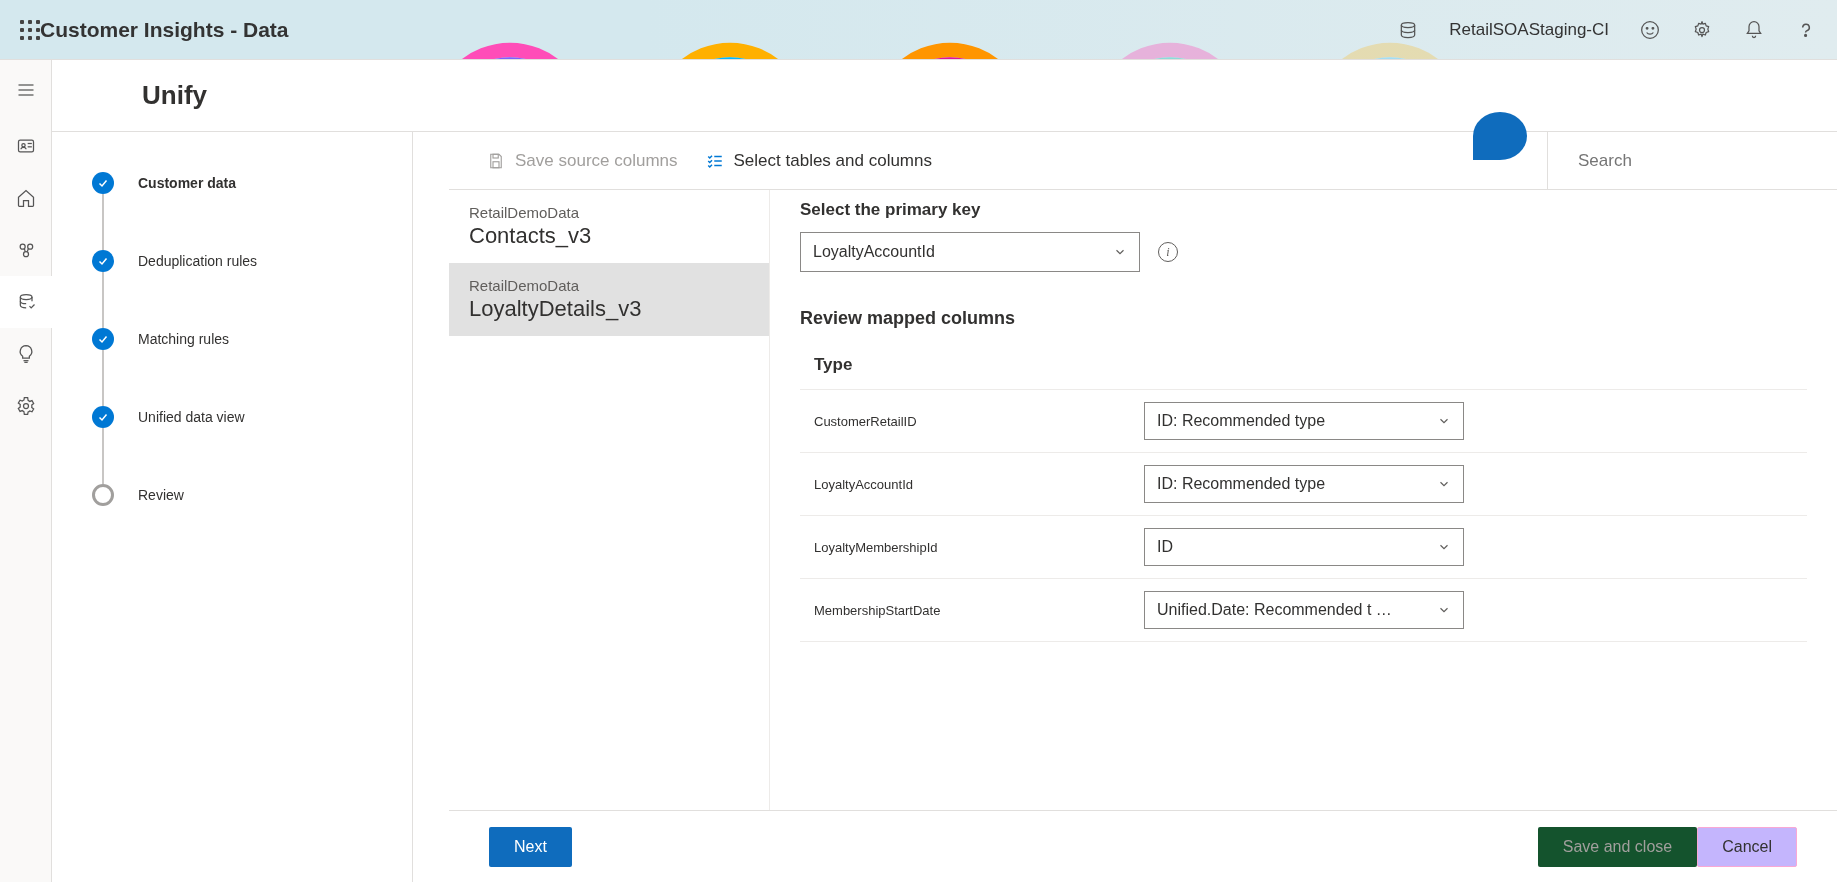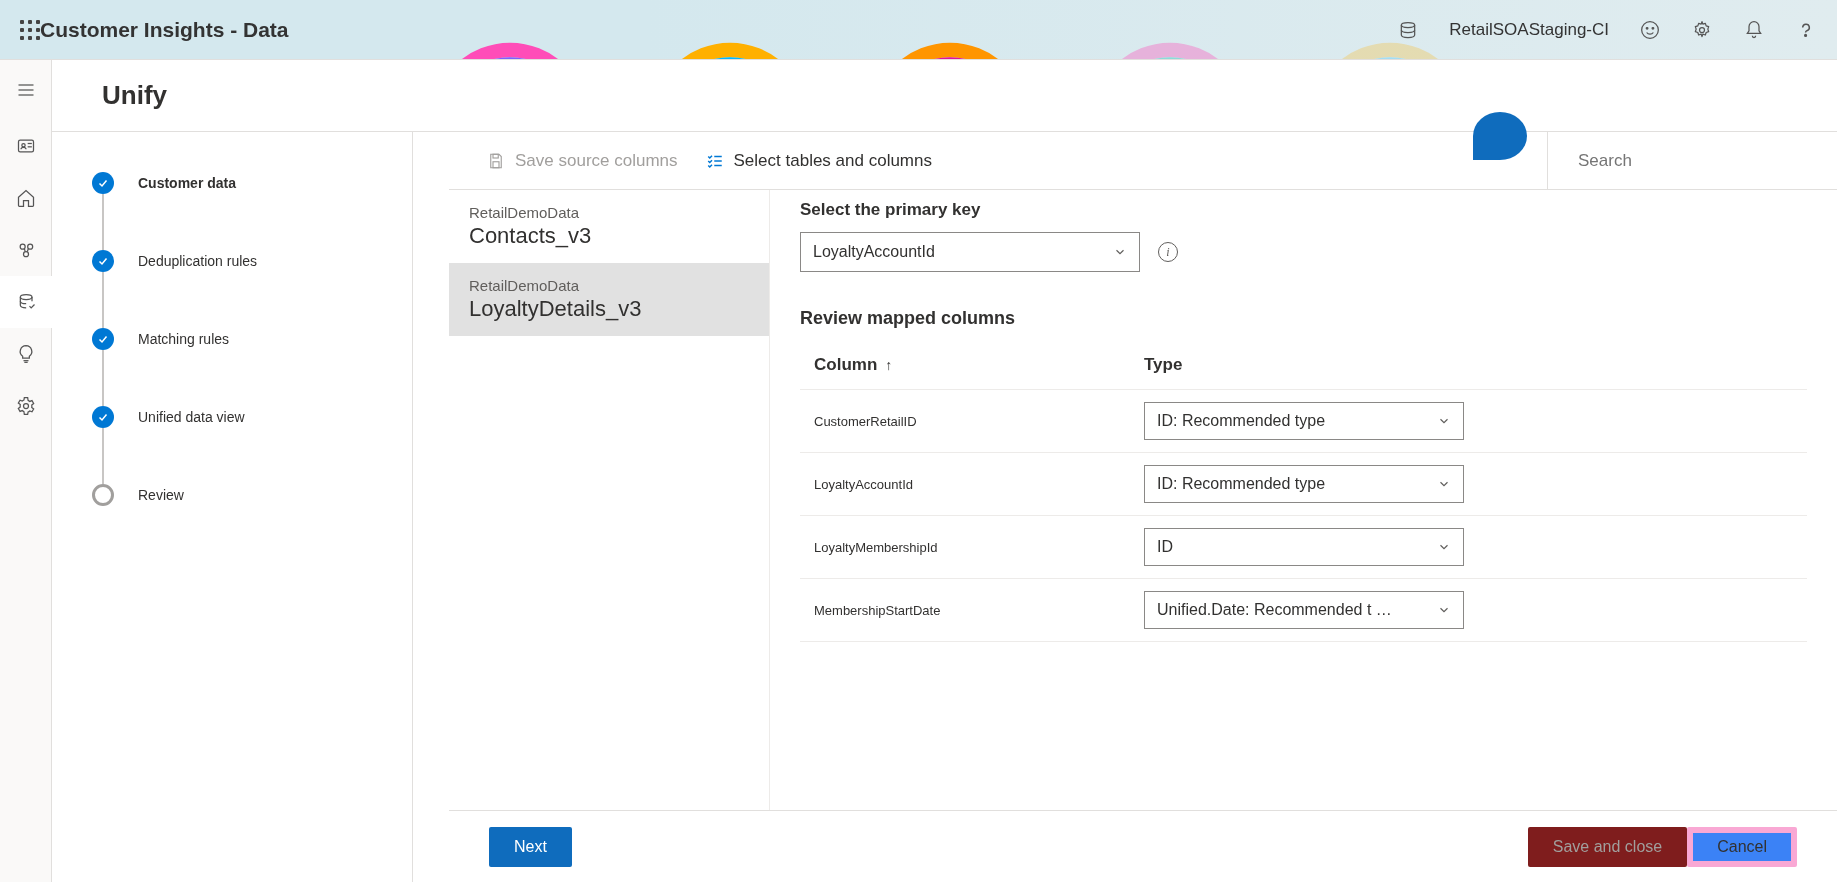--- a/index.html
+++ b/index.html
@@ -49,21 +49,21 @@
   padding-top: 0;
 }
 .rail-item { width: 52px; height: 52px; display: flex; align-items: center; justify-content: center; cursor: pointer; color: #555; }
 .rail-item.selected { background: #fff; border-left: 3px solid transparent; }
 .rail-item svg { width: 20px; height: 20px; }
 .rail-hamburger { height: 60px; }
 
 
 .page { position: absolute; left: 52px; top: 60px; right: 0; bottom: 0; display: flex; flex-direction: column; }
 .page-header { height: 72px; display: flex; align-items: center; padding-left: 50px; border-bottom: 1px solid #e1dfdd; }
-.page-title { font-size: 26px; font-weight: 600; }
+.page-title { font-size: 26px; font-weight: 600; margin-left: 40px; }
 
 .page-body { flex: 1; display: flex; overflow: hidden; }
 
 
 .steps-panel { width: 360px; padding: 40px 20px 20px 40px; }
 .step { display: flex; align-items: center; margin-bottom: 56px; position: relative; }
 .step-marker { width: 22px; height: 22px; border-radius: 50%; background: #0078d4; display: flex; align-items: center; justify-content: center; margin-right: 24px; flex-shrink: 0; }
 .step-marker svg { width: 12px; height: 12px; stroke: #fff; stroke-width: 3; fill: none; }
 .step.pending .step-marker { background: #fff; border: 3px solid #a19f9d; }
 .step-label { font-size: 14px; color: #323130; }
@@ -107,22 +107,22 @@
 .col-type-h { font-size: 17px; font-weight: 600; }
 .sort-arrow { font-size: 14px; }
 .columns-body .row { display: flex; align-items: center; padding: 12px 0 12px 14px; border-bottom: 1px solid #edebe9; }
 .col-name { width: 330px; font-size: 13px; }
 .col-type .dropdown { width: 320px; height: 38px; }
 
 
 .footer { height: 72px; border-top: 1px solid #e1dfdd; display: flex; align-items: center; padding: 0 40px; }
 .btn { height: 40px; padding: 0 24px; font-size: 16px; border-radius: 2px; cursor: pointer; display: flex; align-items: center; justify-content: center; border: 1px solid transparent; }
 .btn-primary { background: #0f6cbd; color: #fff; }
-.btn-secondary { background: #3b82f6; color: #323130; border: 6px solid #f9a8d4; }
-.btn-disabled { background: #7f1d1d; color: #a19f9d; cursor: default; }
+.btn-secondary { background: #c4b5fd; color: #323130; border: 1px solid #f9a8d4; }
+.btn-disabled { background: #14532d; color: #a19f9d; cursor: default; }
 .footer .spacer { flex: 1; }
 
 
 .copilot-bubble { position: absolute; top: 112px; right: 310px; width: 54px; height: 48px; background: #0f6cbd; border-radius: 50% 50% 50% 0; transform: rotate(0deg); cursor: pointer; z-index: 5; }
 .copilot-bubble::before { content: ''; position: absolute; left: -6px; bottom: 4px; width: 0; height: 0; }
 
 </style>
 </head>
 <body>
 
@@ -357,24 +357,20 @@
                   <polyline points="6 9 12 15 18 9"></polyline>
                 </svg>
             </div>
             <div class="info-icon">i</div>
           </div>
 
           <div class="section-title">Review mapped columns</div>
 
           <div class="columns-table">
             <div class="columns-header">
-              <div class="col-name-h">
-                <span>Column</span>
-                <span class="sort-arrow">↑</span>
-              </div>
               <div class="col-type-h">Type</div>
             </div>
             <div class="columns-body">
               <div class="row">
                 <div class="col-name">CustomerRetailID</div>
                 <div class="col-type">
                     <div class="dropdown">
                       <span>ID: Recommended type</span>
                       <svg viewBox="0 0 24 24" fill="none" stroke="currentColor" stroke-width="2">
                         <polyline points="6 9 12 15 18 9"></polyline>

